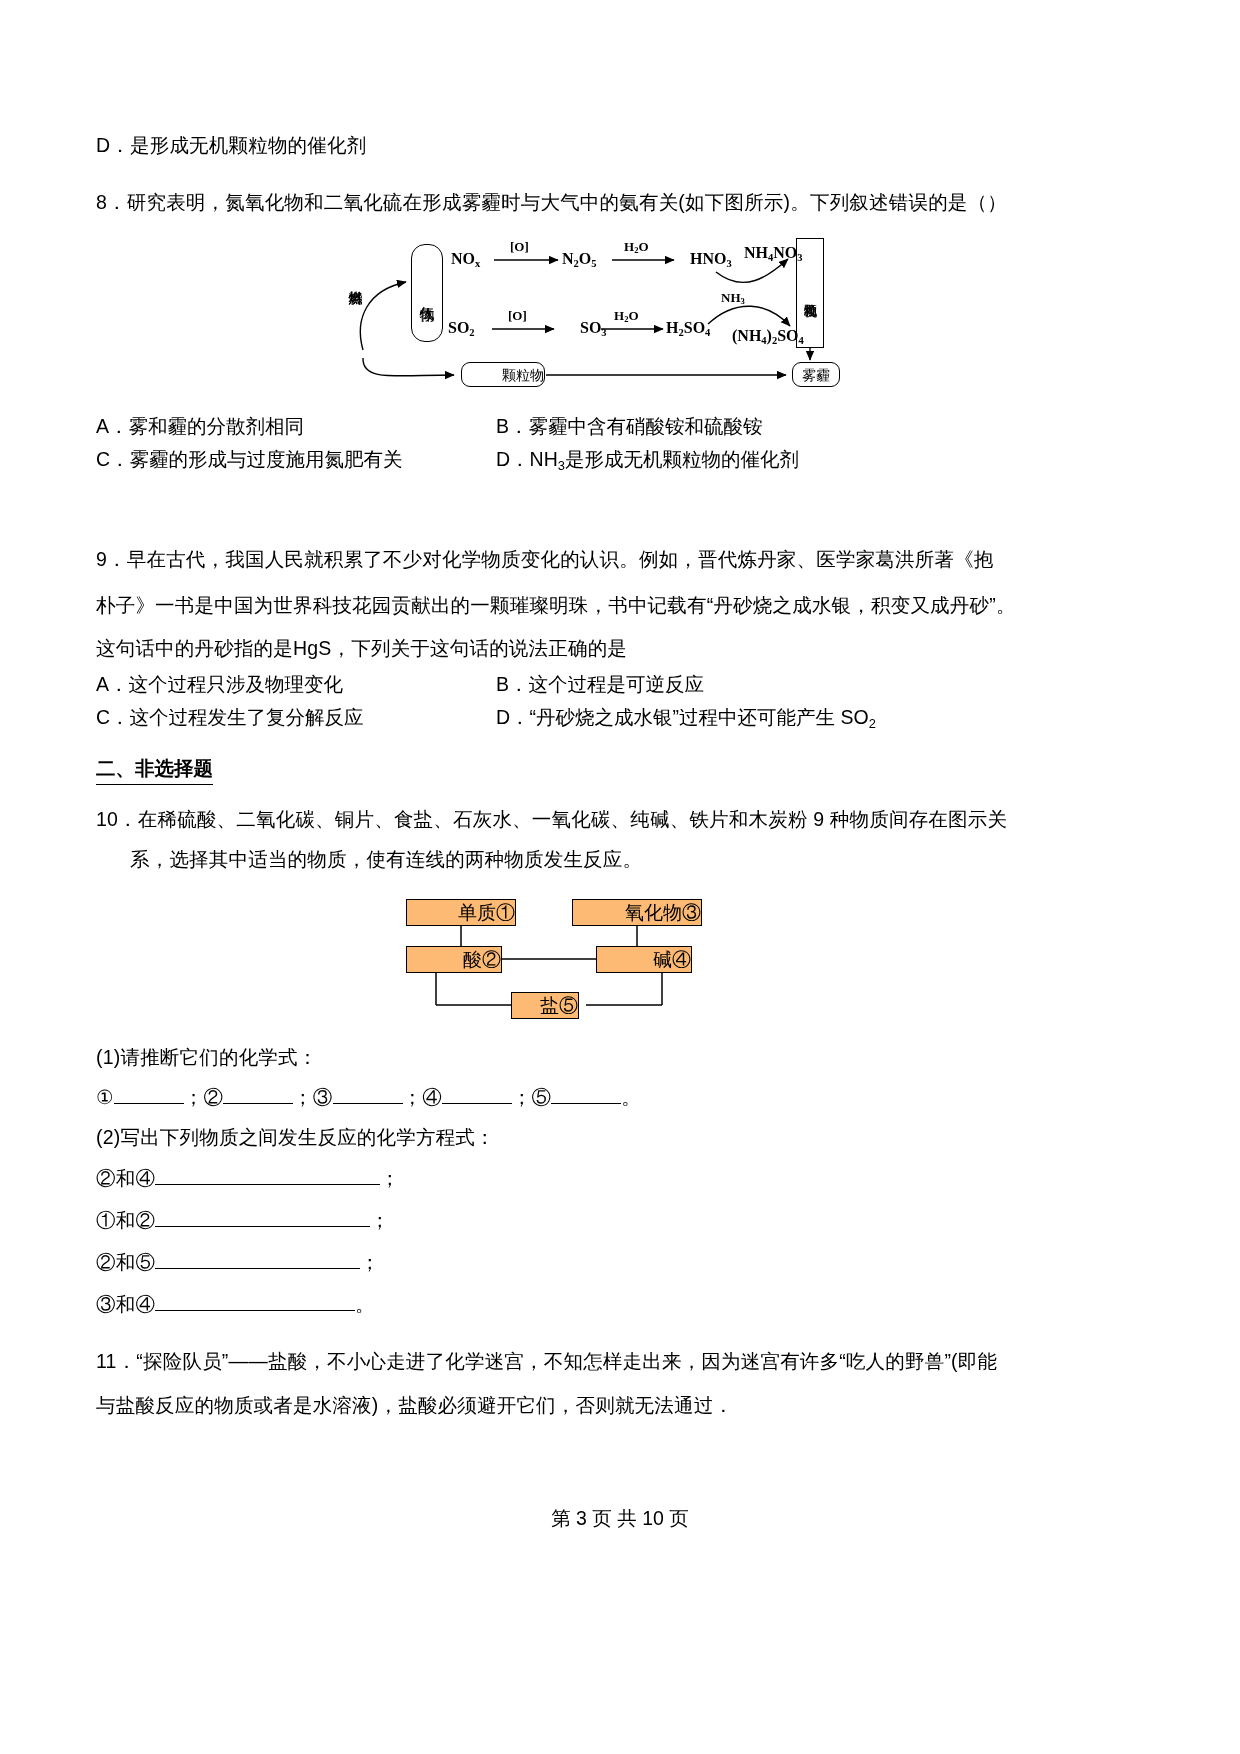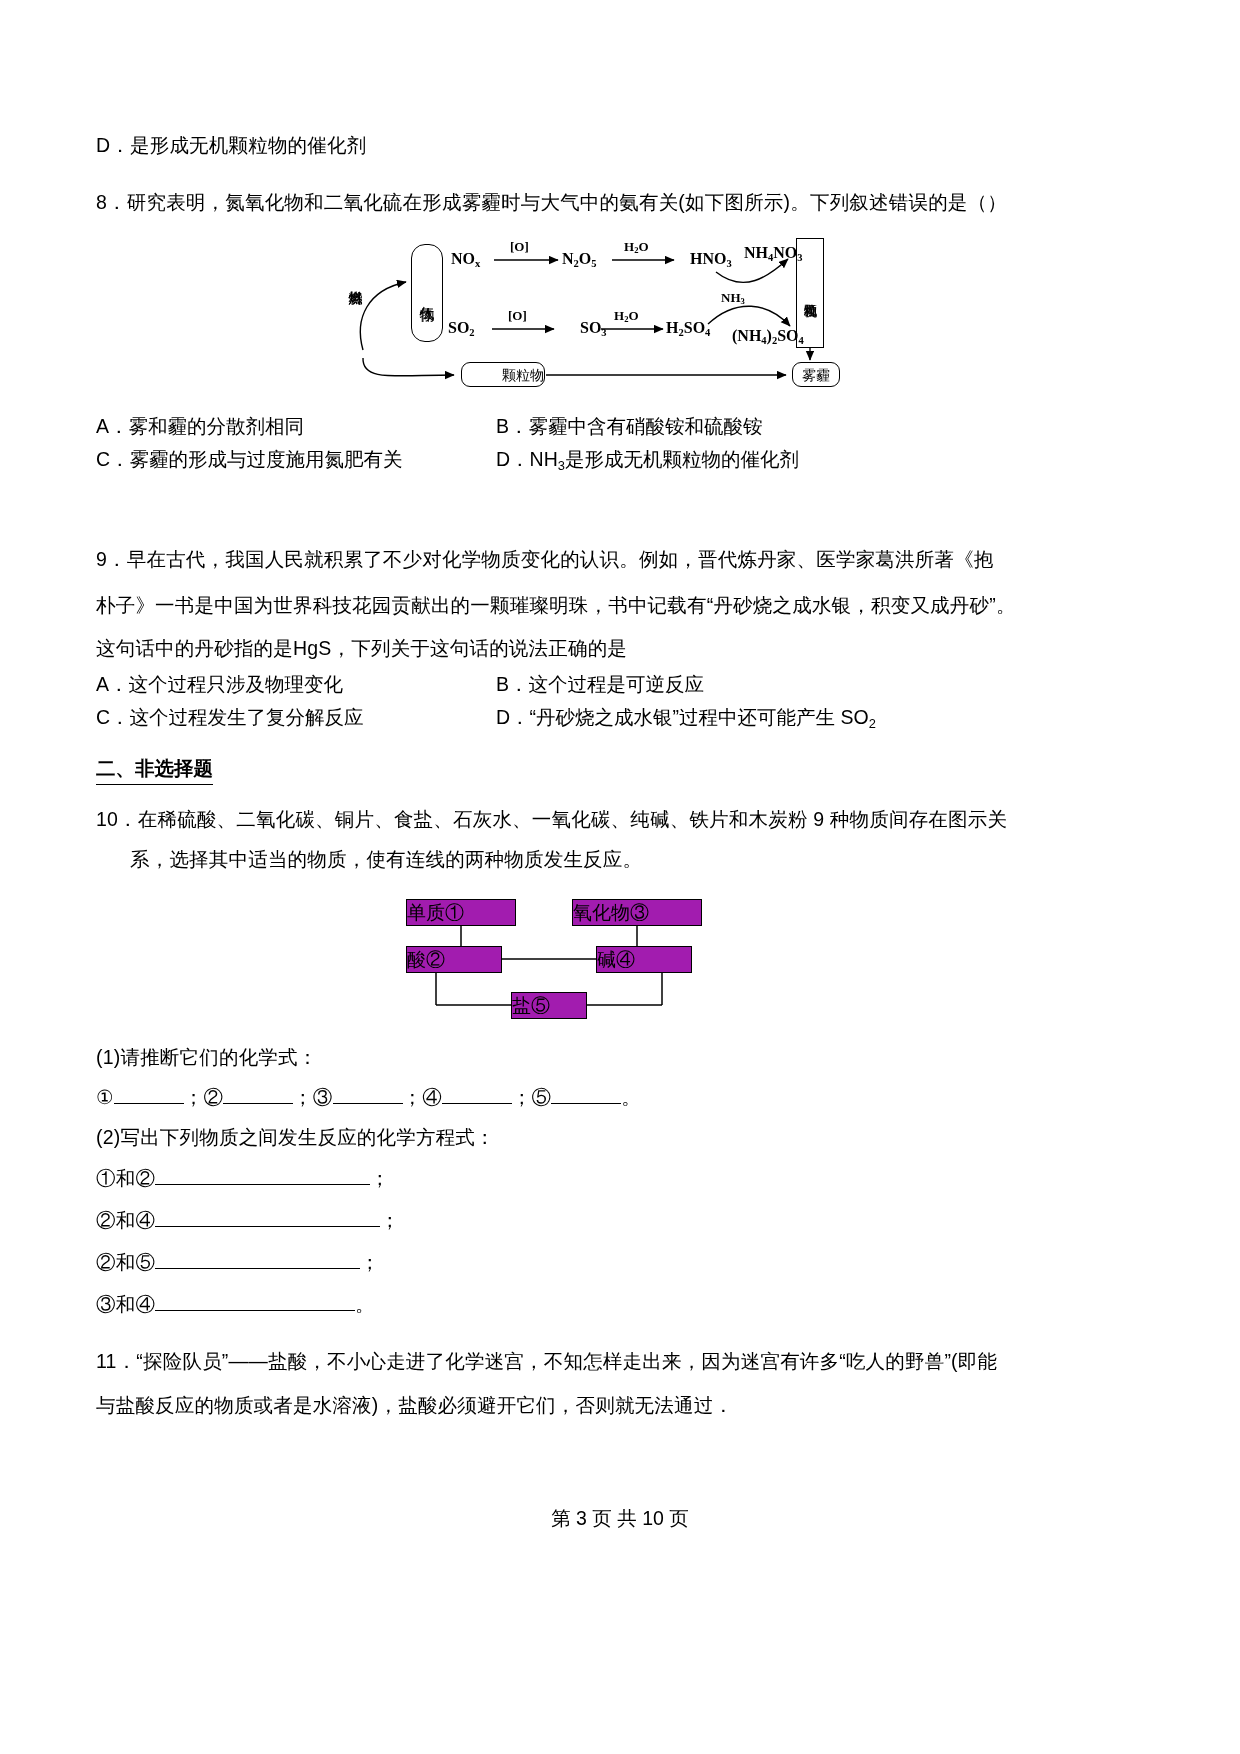--- a/index.html
+++ b/index.html
@@ -153,23 +153,23 @@
   
   .fig10 {
     position: relative;
     width: 960px;
     height: 140px;
   }
   .fig10 .bx {
     position: absolute;
     border: 1.5px solid #000;
     font-size: 19px;
-    text-align: left;
-    box-sizing: border-box;
-    background: #a21caf;
+    text-align: right;
+    box-sizing: border-box;
+    background: #fdba74;
     font-family: "Liberation Sans", sans-serif;
   }
   .fig10 svg { position: absolute; left: 0; top: 0; }
 
   .footer {
     position: absolute;
     left: 0;
     top: 1505px;
     width: 1240px;
     text-align: center;
@@ -295,38 +295,38 @@
         <line x1="340" y1="118" x2="415" y2="118" stroke="#000" stroke-width="1.5"></line>
 
         <line x1="566" y1="85" x2="566" y2="118" stroke="#000" stroke-width="1.5"></line>
         <line x1="566" y1="118" x2="490" y2="118" stroke="#000" stroke-width="1.5"></line>
       </svg>
 
       <div class="bx" style="left:310px; top:12px; width:110px; height:27px; line-height:25px;">单质①</div>
       <div class="bx" style="left:476px; top:12px; width:130px; height:27px; line-height:25px;">氧化物③</div>
       <div class="bx" style="left:310px; top:59px; width:96px; height:27px; line-height:25px;">酸②</div>
       <div class="bx" style="left:500px; top:59px; width:96px; height:27px; line-height:25px;">碱④</div>
-      <div class="bx" style="left:415px; top:105px; width:76px; height:27px; line-height:25px;">盐⑤</div>
+      <div class="bx" style="left:415px; top:105px; width:68px; height:27px; line-height:25px;">盐⑤</div>
     </div>
 
     <div style="height:10px"></div>
 
     <div class="ln" style="line-height:40px">(1)请推断它们的化学式：</div>
 
     <div class="ln" style="line-height:40px">
       <span>①</span><span class="blank b-short"></span><span>；②</span><span class="blank b-short"></span><span>；③</span><span class="blank b-short"></span><span>；④</span><span class="blank b-short"></span><span>；⑤</span><span class="blank b-short"></span><span>。</span>
     </div>
 
     <div class="ln" style="line-height:40px">(2)写出下列物质之间发生反应的化学方程式：</div>
 
     <div class="ln" style="line-height:42px">
+      <span>②和④</span><span class="blank" style="width:225px"></span><span>；</span>
+    </div>
+    <div class="ln" style="line-height:42px">
       <span>①和②</span><span class="blank" style="width:215px"></span><span>；</span>
-    </div>
-    <div class="ln" style="line-height:42px">
-      <span>②和④</span><span class="blank" style="width:225px"></span><span>；</span>
     </div>
     <div class="ln" style="line-height:42px">
       <span>②和⑤</span><span class="blank" style="width:205px"></span><span>；</span>
     </div>
     <div class="ln" style="line-height:42px">
       <span>③和④</span><span class="blank" style="width:200px"></span><span>。</span>
     </div>
 
     <div style="height:14px"></div>
 

